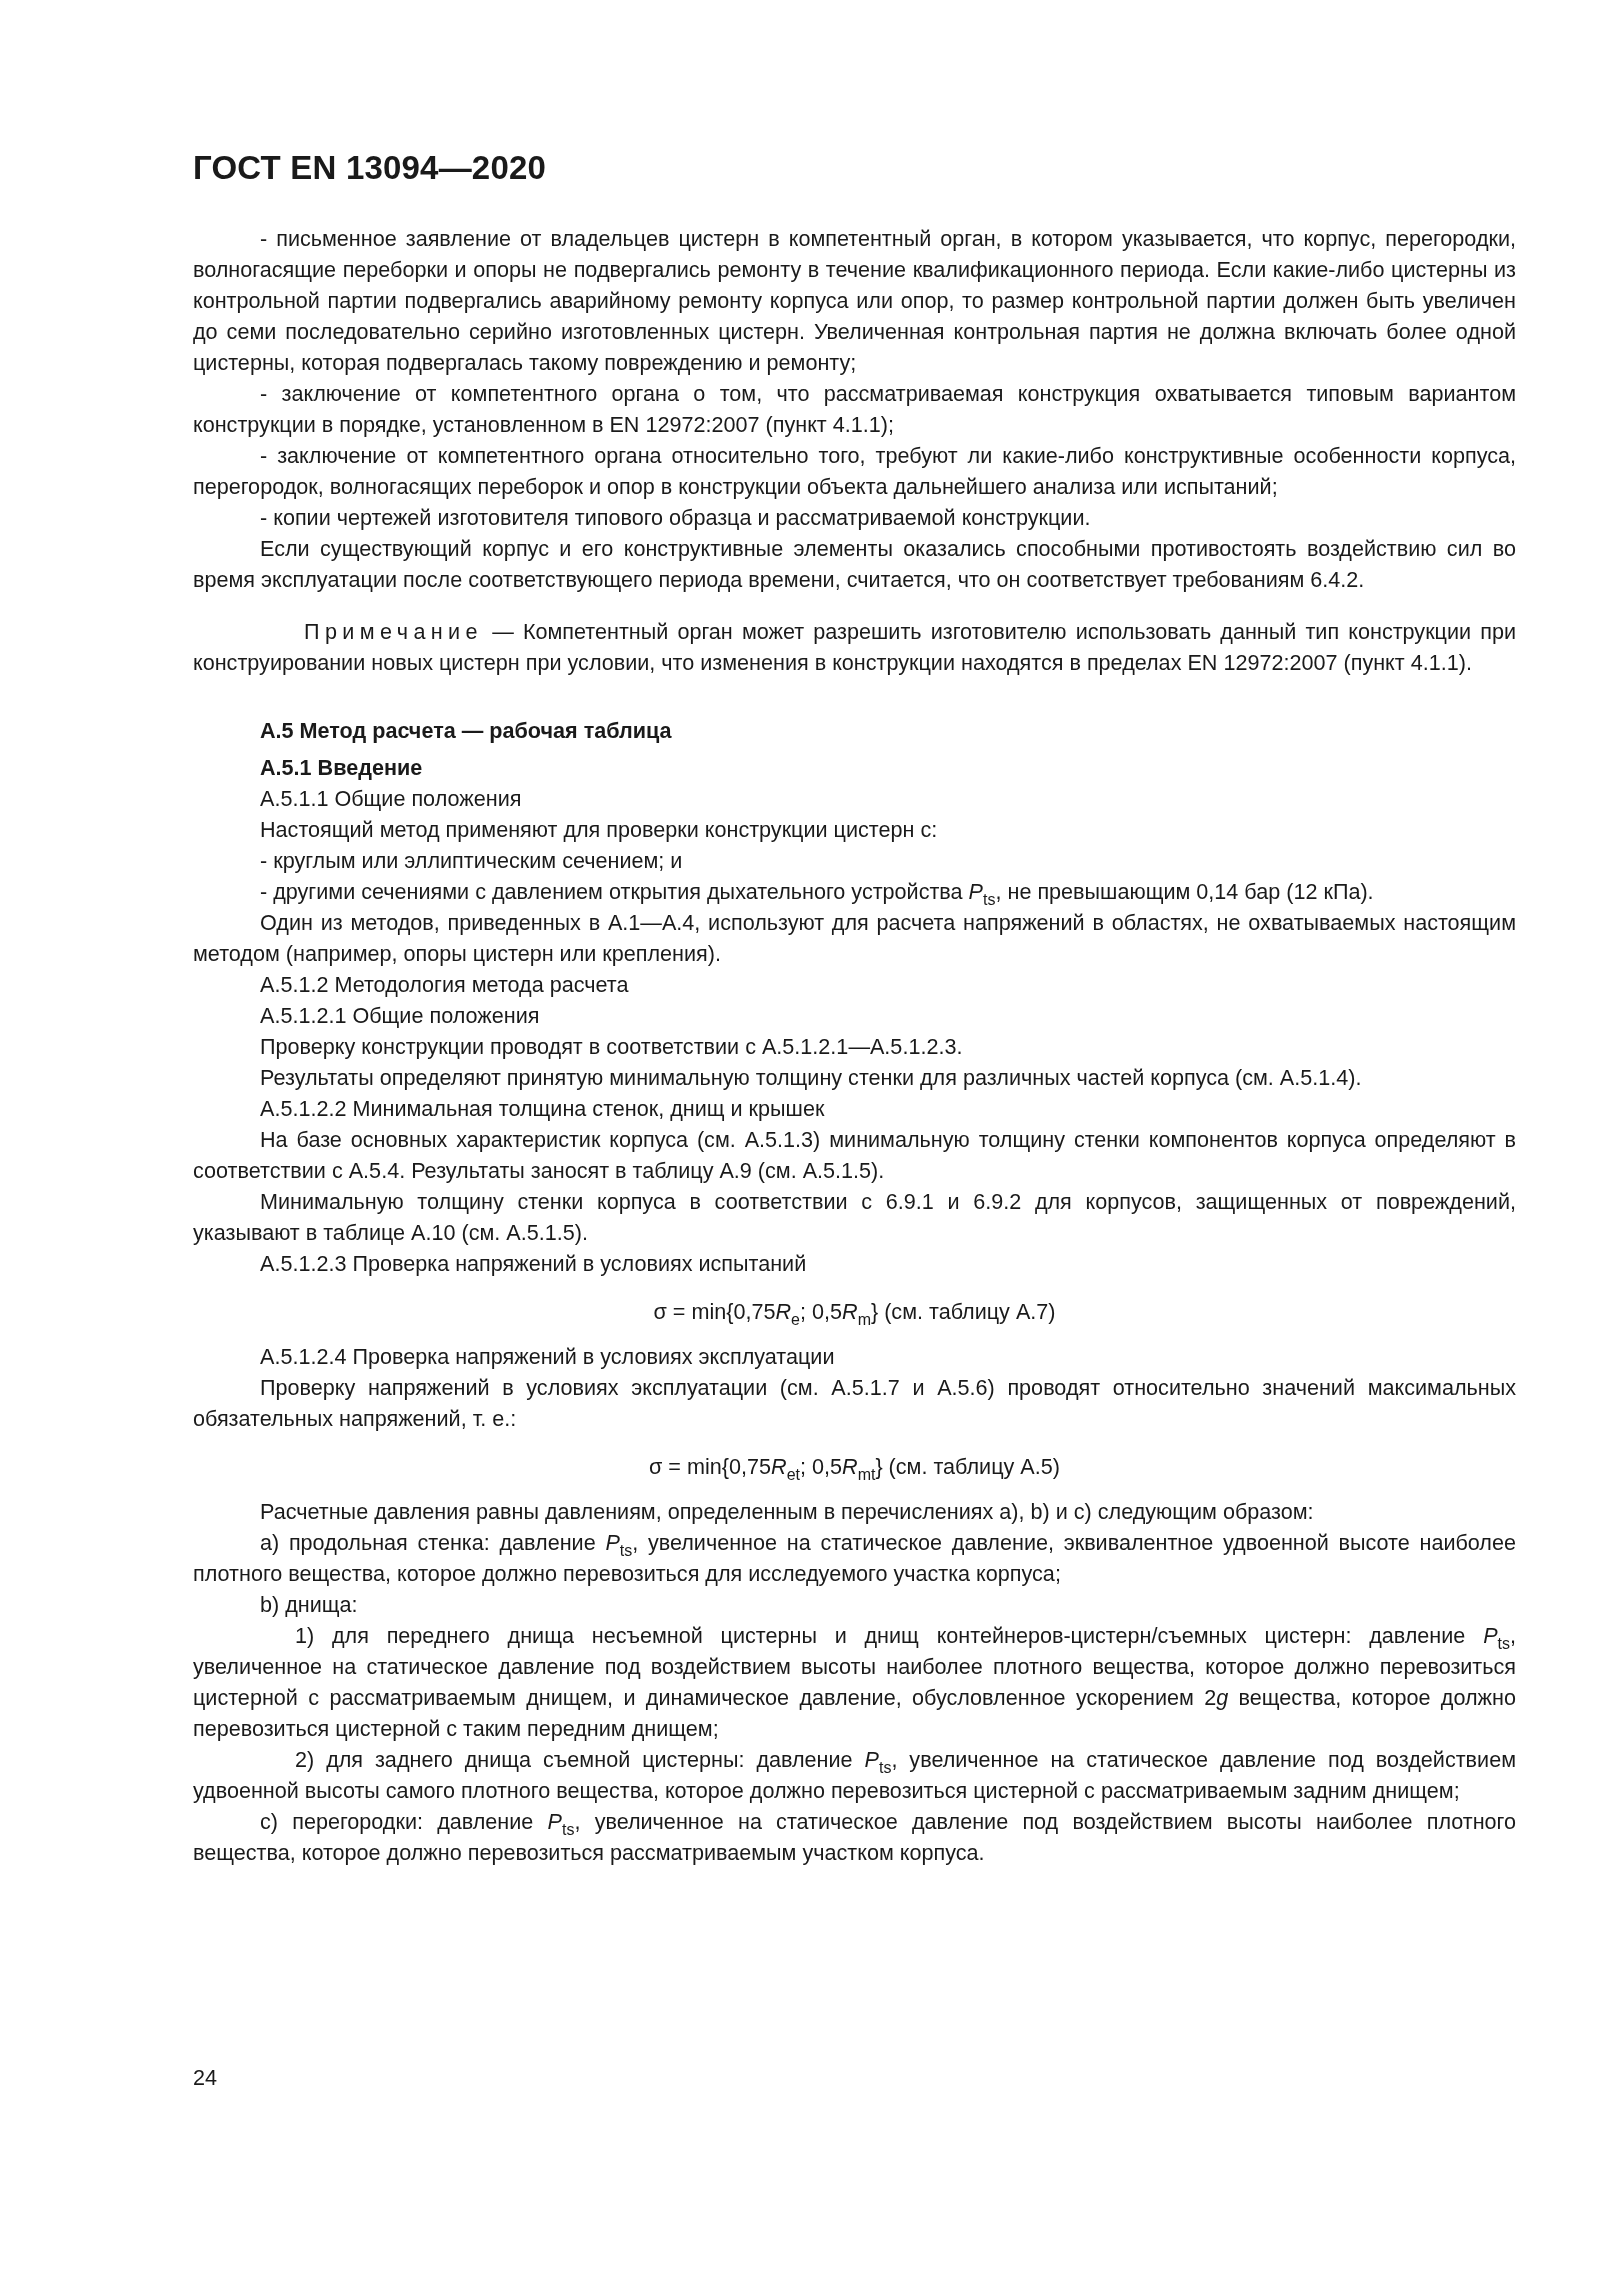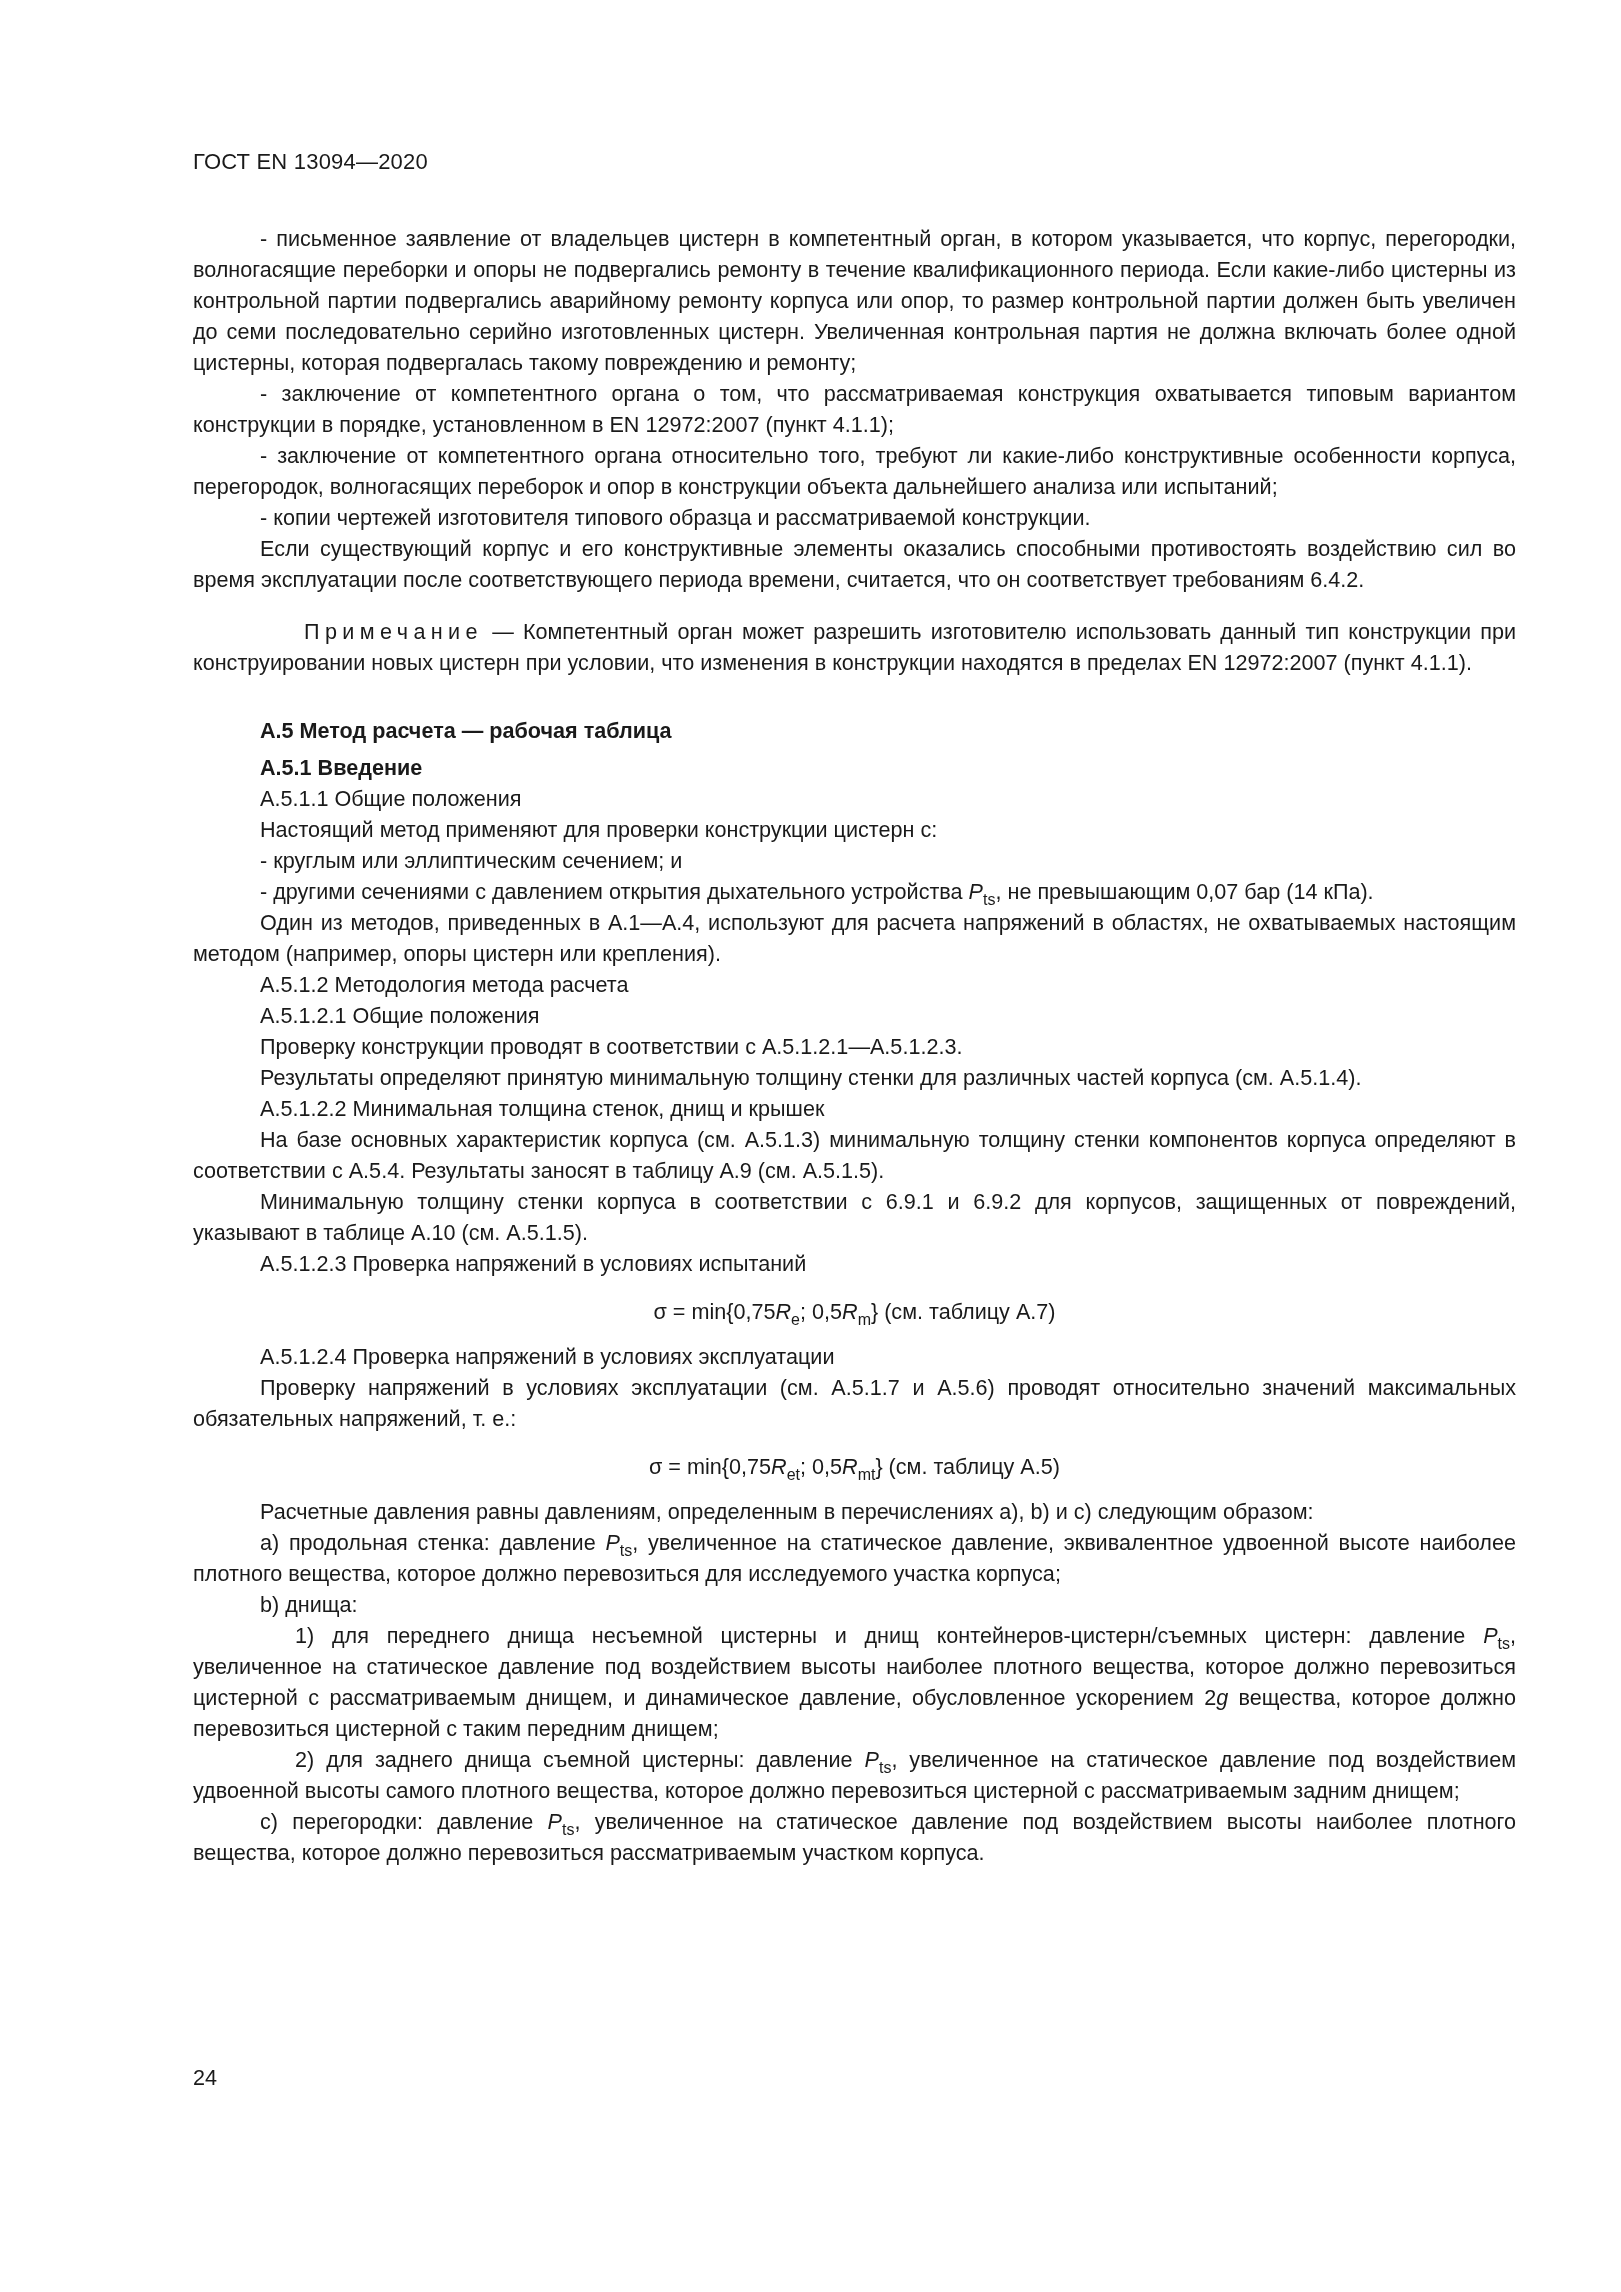--- a/index.html
+++ b/index.html
@@ -1,19 +1,19 @@
 <!DOCTYPE html>
 <html><head>
 <meta charset="utf-8">
 <style>
   html, body { margin: 0; padding: 0; background: #ffffff; }
   body { width: 1621px; height: 2293px; position: relative; overflow: hidden;
          font-family: "Liberation Sans", sans-serif; color: #1a1a1a; }
   .page { position: absolute; left: 193px; top: 0; width: 1323px; }
-  .hdr { position: absolute; left: 0; top: 149px; font-weight: normal; font-size: 22px; letter-spacing: 0.2px; }
+  .hdr { position: absolute; left: 0; top: 149px; font-weight: bold; font-size: 33px; letter-spacing: 0.2px; }
   .body { position: absolute; left: 0; top: 223px; width: 1323px; font-size: 21.6px; line-height: 31px; }
   p { margin: 0; text-align: justify; text-indent: 67px; }
   p.ni { text-indent: 0; padding-left: 67px; text-align: left; }
   p.ind2 { text-indent: 102px; }
   p.note { margin-top: 20.6px; }
   .spaced { letter-spacing: 5.4px; margin-left: 44px; }
   h3 { margin: 0; font-size: 21.6px; font-weight: bold; padding-left: 67px; line-height: 31px; }
   h3.sec { margin-top: 37px; }
   h3.sub { margin-top: 6px; }
   .formula { text-align: center; text-indent: 0; margin: 17.6px 0 13.7px 0; }
@@ -35,21 +35,21 @@
     <p>Если существующий корпус и его конструктивные элементы оказались способными противостоять воздействию сил во время эксплуатации после соответствующего периода времени, считается, что он соответствует требованиям 6.4.2.</p>
 
     <p class="note"><span class="spaced">Примечание</span><span> — Компетентный орган может разрешить изготовителю использовать данный тип конструкции при конструировании новых цистерн при условии, что изменения в конструкции находятся в пределах EN 12972:2007 (пункт 4.1.1).</span></p>
 
     <h3 class="sec">А.5 Метод расчета — рабочая таблица</h3>
     <h3 class="sub">А.5.1 Введение</h3>
 
     <p class="ni">А.5.1.1 Общие положения</p>
     <p class="ni">Настоящий метод применяют для проверки конструкции цистерн с:</p>
     <p class="ni">- круглым или эллиптическим сечением; и</p>
-    <p class="ni"><span>- другими сечениями с давлением открытия дыхательного устройства </span><i>P</i><sub>ts</sub><span>, не превышающим  0,07 бар (14 кПа).</span></p>
+    <p class="ni"><span>- другими сечениями с давлением открытия дыхательного устройства </span><i>P</i><sub>ts</sub><span>, не превышающим  0,14 бар (12 кПа).</span></p>
     <p>Один из методов, приведенных в А.1—А.4, используют для расчета напряжений в областях, не охватываемых настоящим методом (например, опоры цистерн или крепления).</p>
 
     <p class="ni">А.5.1.2 Методология метода расчета</p>
     <p class="ni">А.5.1.2.1 Общие положения</p>
     <p class="ni">Проверку конструкции проводят в соответствии с А.5.1.2.1—А.5.1.2.3.</p>
     <p>Результаты определяют принятую минимальную толщину стенки для различных частей корпуса (см. А.5.1.4).</p>
 
     <p class="ni">А.5.1.2.2 Минимальная толщина стенок, днищ и крышек</p>
     <p>На базе основных характеристик корпуса (см. А.5.1.3) минимальную толщину стенки компонентов корпуса определяют в соответствии с А.5.4. Результаты заносят в таблицу А.9 (см. А.5.1.5).</p>
     <p>Минимальную толщину стенки корпуса в соответствии с 6.9.1 и 6.9.2 для корпусов, защищенных от повреждений, указывают в таблице А.10 (см. А.5.1.5).</p>

